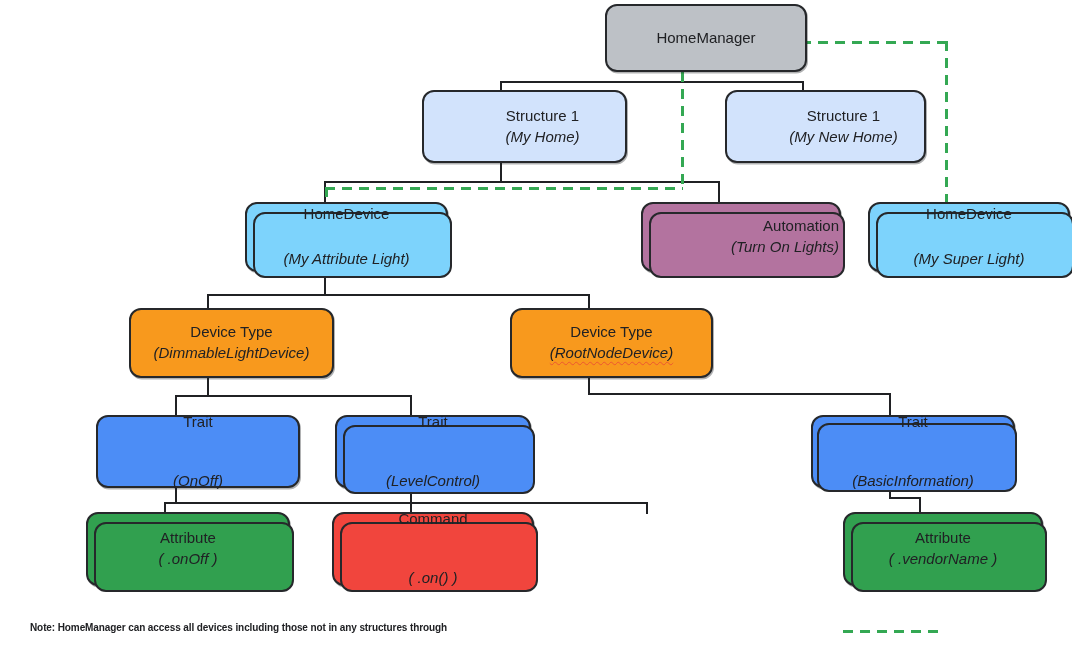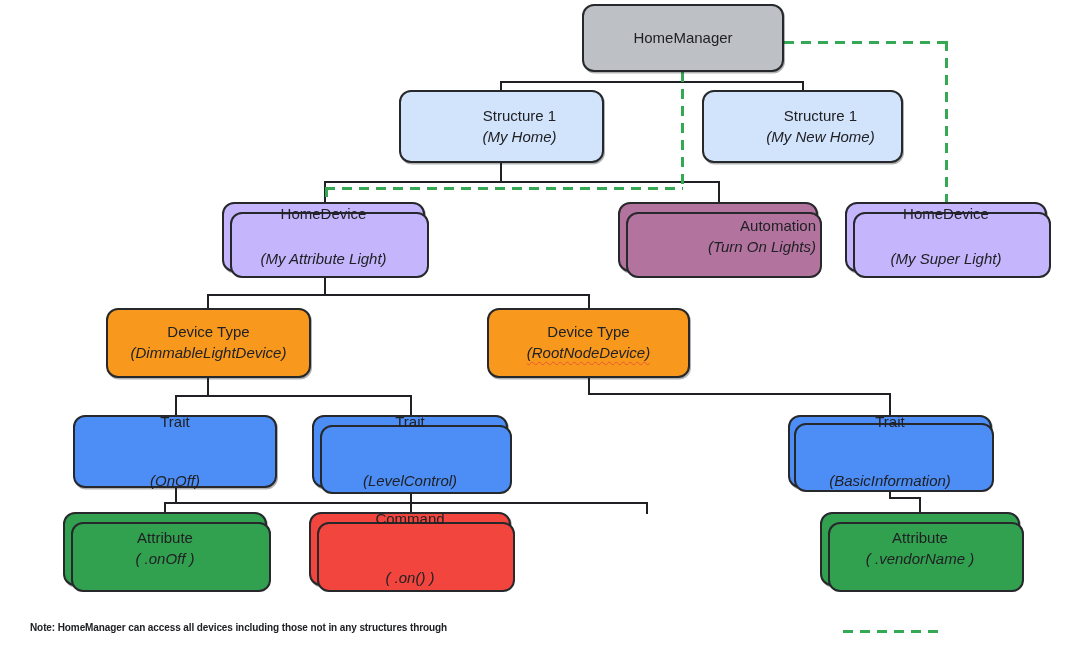--- a/index.html
+++ b/index.html
@@ -15,34 +15,35 @@
   .dash-h,.dash-v{position:absolute;}
   .dash-h{height:3px;background:repeating-linear-gradient(90deg,#34A853 0 10px,transparent 10px 17px);}
   .dash-v{width:3px;background:repeating-linear-gradient(180deg,#34A853 0 10px,transparent 10px 17px);}
   
   .node{
     position:absolute;z-index:2;box-sizing:border-box;
     border:2px solid #26282b;border-radius:12px;
     display:flex;flex-direction:column;align-items:center;justify-content:center;
     text-align:center;line-height:1.38;font-size:15px;
     box-shadow:1px 1.5px 0 rgba(32,33,36,.35);
+    margin-left:23px;
   }
   .node .title{font-weight:400;}
   .node .subtitle{font-style:italic;}
   .node.stacked::after{
     content:"";position:absolute;left:6px;top:8px;width:100%;height:100%;
     background:inherit;border:inherit;border-radius:12px;z-index:-1;box-sizing:border-box;
   }
   .node.stacked-sm::after{
     content:"";position:absolute;left:4px;top:6px;width:100%;height:100%;
     background:inherit;border:inherit;border-radius:12px;z-index:-1;box-sizing:border-box;
   }
   .gray{background:#BDC1C6;}
   .lightblue{background:#D2E3FC;padding-left:36px;}
-  .cream{background:#c4b5fd;gap:24px;}
+  .cream{background:#7dd3fc;gap:24px;}
   .purple{background:#B3739F;}
   .orange{background:#F8991D;}
   .blue{background:#4C8DF6;gap:38px;}
   .green{background:#31A04F;}
   .red{background:#F1453D;gap:38px;}
   .yellow{background:#F9D45C;}
   .misspelled{
     text-decoration:underline;text-decoration-style:wavy;
     text-decoration-color:rgba(234,67,53,.75);text-decoration-thickness:1px;
     text-underline-offset:3px;

